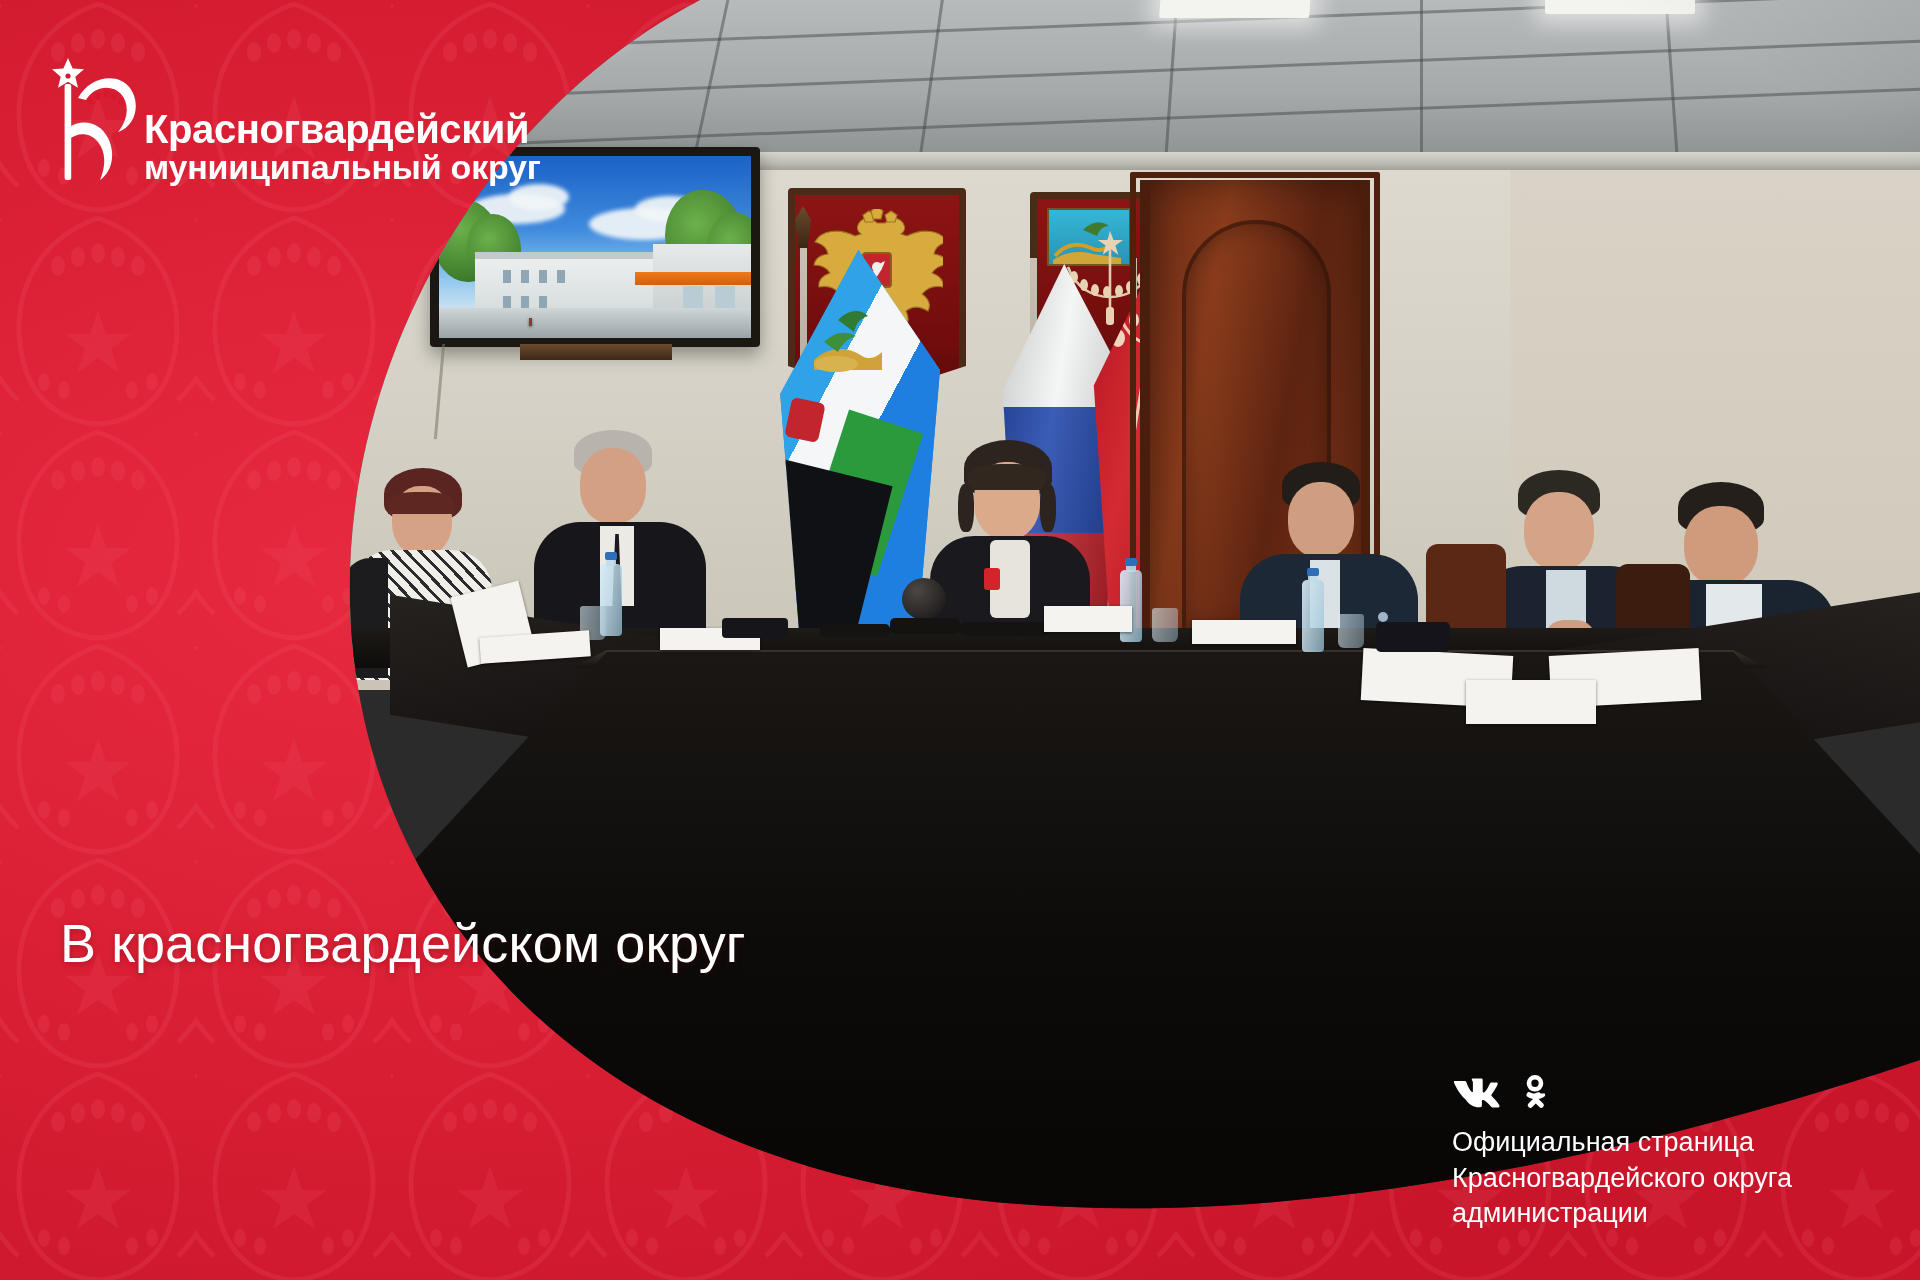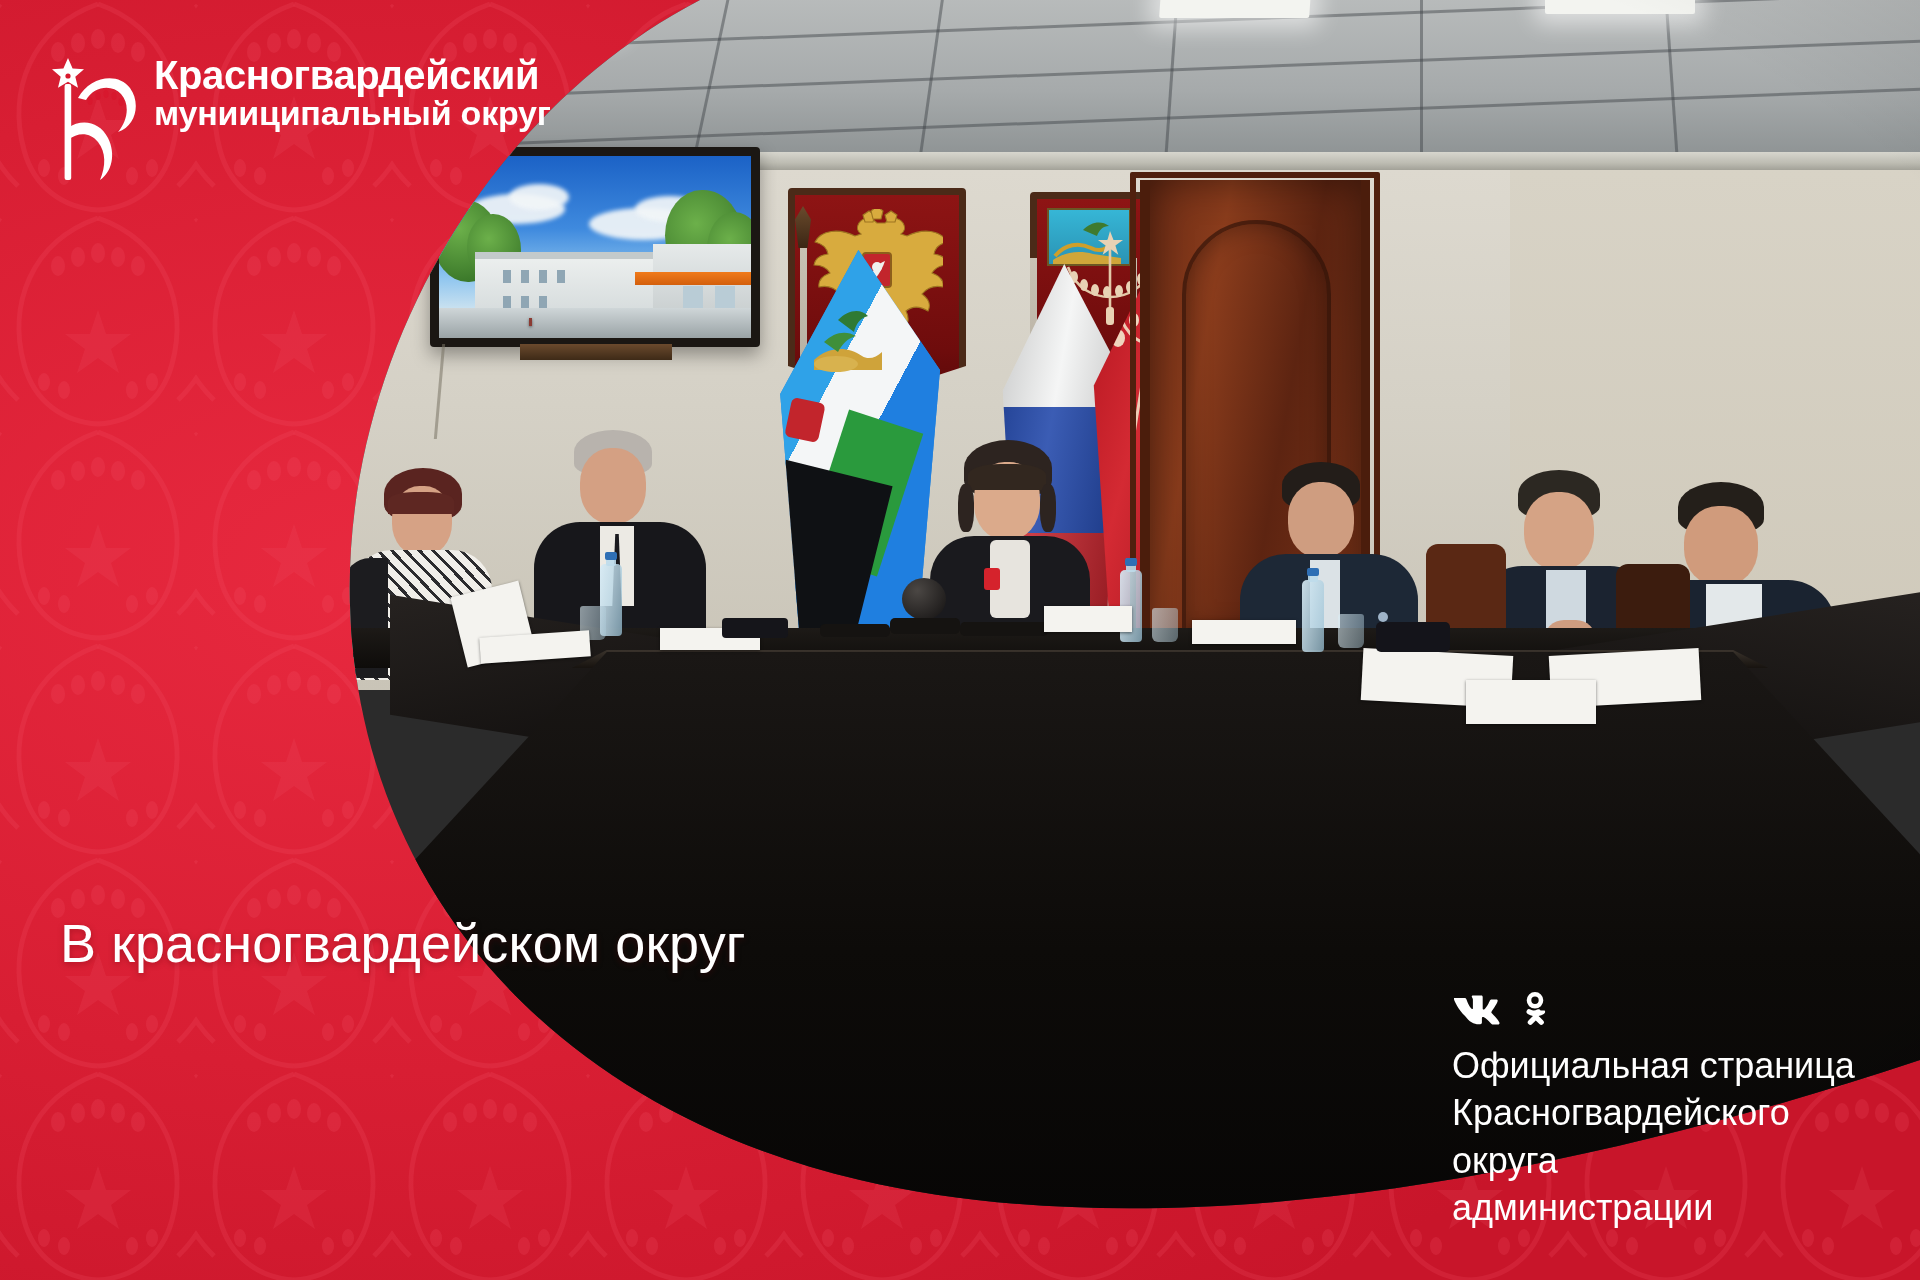--- a/index.html
+++ b/index.html
@@ -200,21 +200,21 @@
     position:absolute; background:#151311; border-radius:5px;
   }
   .mic-head {
     position:absolute; width:44px; height:42px; border-radius:50%;
     background:radial-gradient(circle at 35% 30%, #4b4744, #121010);
   }
 
   
   .logo-block {
     position:absolute; left:42px; top:56px;
-    display:flex; align-items:flex-start; gap:16px;
+    display:flex; align-items:flex-end; gap:6px;
     z-index:40;
   }
   .logo-mark { width:96px; height:128px; flex:none; }
   .logo-words { line-height:.97; }
   .logo-line1 {
     color:#fff; font-weight:700; font-size:40px; letter-spacing:-.4px;
     white-space:nowrap;
   }
   .logo-line2 {
     color:#fff; font-weight:700; font-size:34px; letter-spacing:-.2px;
@@ -228,21 +228,21 @@
     letter-spacing:.1px;
     text-shadow:0 2px 6px rgba(90,0,10,.35);
   }
   .headline div { white-space:nowrap; }
 
   .social {
     position:absolute; right:48px; bottom:48px; z-index:40;
     color:#fff; text-align:left; width:420px;
   }
   .social-icons { display:flex; align-items:center; gap:14px; margin-bottom:14px; }
-  .social-note { font-size:36px; line-height:1.32; font-weight:400; }
+  .social-note { font-size:27px; line-height:1.32; font-weight:400; }
 
   .vk-icon { width:54px; height:32px; }
   .ok-icon { width:30px; height:36px; }
 </style>
 </head>
 <body>
 
 <div id="card">
 
   <div class="bg-red"></div>

